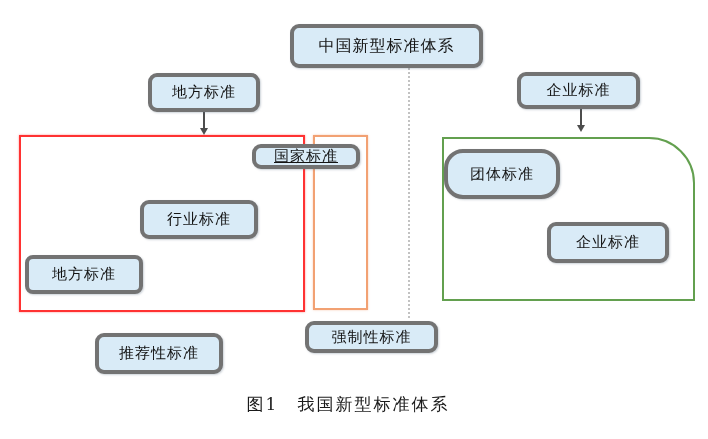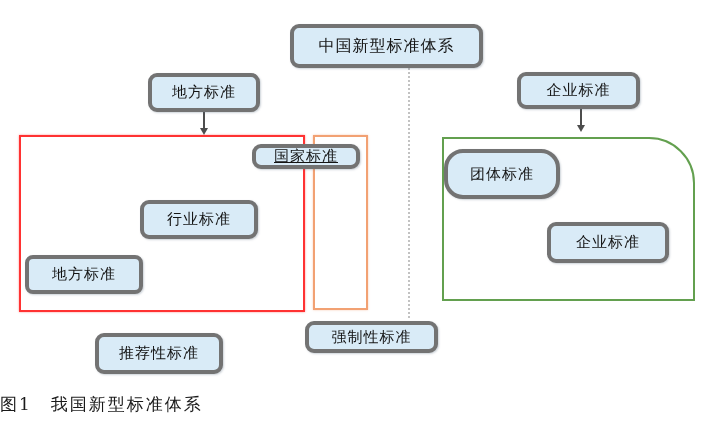--- a/index.html
+++ b/index.html
@@ -86,21 +86,21 @@
   .arrow-gov-line    { left: 203px; top: 112px; height: 17px; }
   .arrow-gov-head    { left: 200px; top: 128px; }
   .arrow-market-line { left: 580px; top: 109px; height: 17px; }
   .arrow-market-head { left: 577px; top: 125px; }
 
   
   .caption {
     position: absolute;
     left: 0; top: 393px;
     width: 696px;
-    text-align: left;
+    text-align: center;
     font-family: "DejaVu Serif", "Liberation Serif", serif;
     font-size: 17px;
     color: #1a1a1a;
     letter-spacing: 2px;
     z-index: 5;
   }
 </style>
 </head>
 <body>
 

